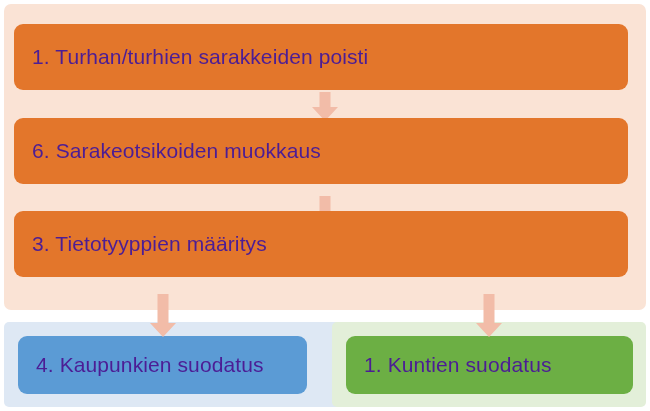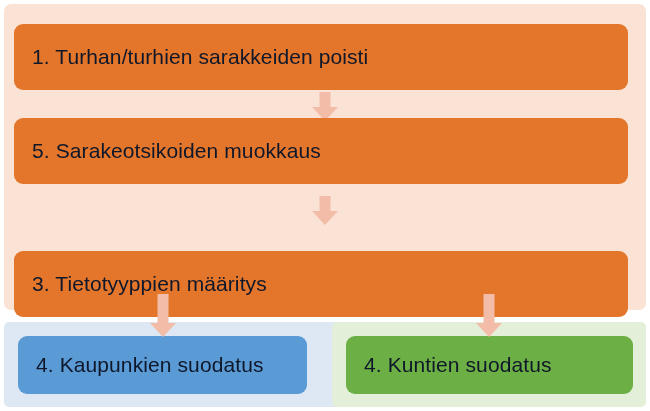--- a/index.html
+++ b/index.html
@@ -34,39 +34,39 @@
     box-sizing: border-box;
   }
 
   
   .proc-box {
     position: absolute;
     box-sizing: border-box;
     border-radius: 9px;
     display: flex;
     align-items: center;
-    color: #0f172a;
+    color: #4c1d95;
     font-size: 21px;
     letter-spacing: 0.1px;
     padding-left: 18px;
     padding-right: 12px;
     line-height: 1.15;
     white-space: nowrap;
   }
 
   .orange-box {
     background: #E3762B;
     left: 14px;
     width: 614px;
     height: 66px;
   }
 
   #box-step1 { top: 24px; }
   #box-step2 { top: 118px; }
-  #box-step3 { top: 211px; margin-top: 40px; }
+  #box-step3 { top: 211px; }
 
   
   .group-blue {
     position: absolute;
     left: 4px;
     top: 322px;
     width: 343px;
     height: 85px;
     background: #DEE8F4;
     border-radius: 5px;
@@ -123,42 +123,42 @@
     <span>1. Turhan/turhien sarakkeiden poisti</span>
   </div>
 
   <div class="arrow-down" id="arrow-1-2">
     <svg width="28" height="30" viewBox="0 0 28 30" xmlns="http://www.w3.org/2000/svg">
       <polygon points="8.5,0 19.5,0 19.5,15 27,15 14,29 1,15 8.5,15" fill="#F2BCA8"></polygon>
     </svg>
   </div>
 
   <div class="proc-box orange-box" id="box-step2">
-    <span>5. Sarakeotsikoiden muokkaus</span>
+    <span>6. Sarakeotsikoiden muokkaus</span>
   </div>
 
   <div class="arrow-down" id="arrow-2-3">
     <svg width="28" height="30" viewBox="0 0 28 30" xmlns="http://www.w3.org/2000/svg">
       <polygon points="8.5,0 19.5,0 19.5,15 27,15 14,29 1,15 8.5,15" fill="#F2BCA8"></polygon>
     </svg>
   </div>
 
   <div class="proc-box orange-box" id="box-step3">
     <span>3. Tietotyyppien määritys</span>
   </div>
 
   <div class="group-blue">
     <div class="proc-box blue-box">
       <span>4. Kaupunkien suodatus</span>
     </div>
   </div>
 
   <div class="group-green">
     <div class="proc-box green-box">
-      <span>4. Kuntien suodatus</span>
+      <span>1. Kuntien suodatus</span>
     </div>
   </div>
 
   <div class="arrow-down" id="arrow-3-left">
     <svg width="28" height="44" viewBox="0 0 28 44" xmlns="http://www.w3.org/2000/svg">
       <polygon points="8.5,0 19.5,0 19.5,29 27,29 14,43 1,29 8.5,29" fill="#F2BCA8"></polygon>
     </svg>
   </div>
 
   <div class="arrow-down" id="arrow-3-right">

